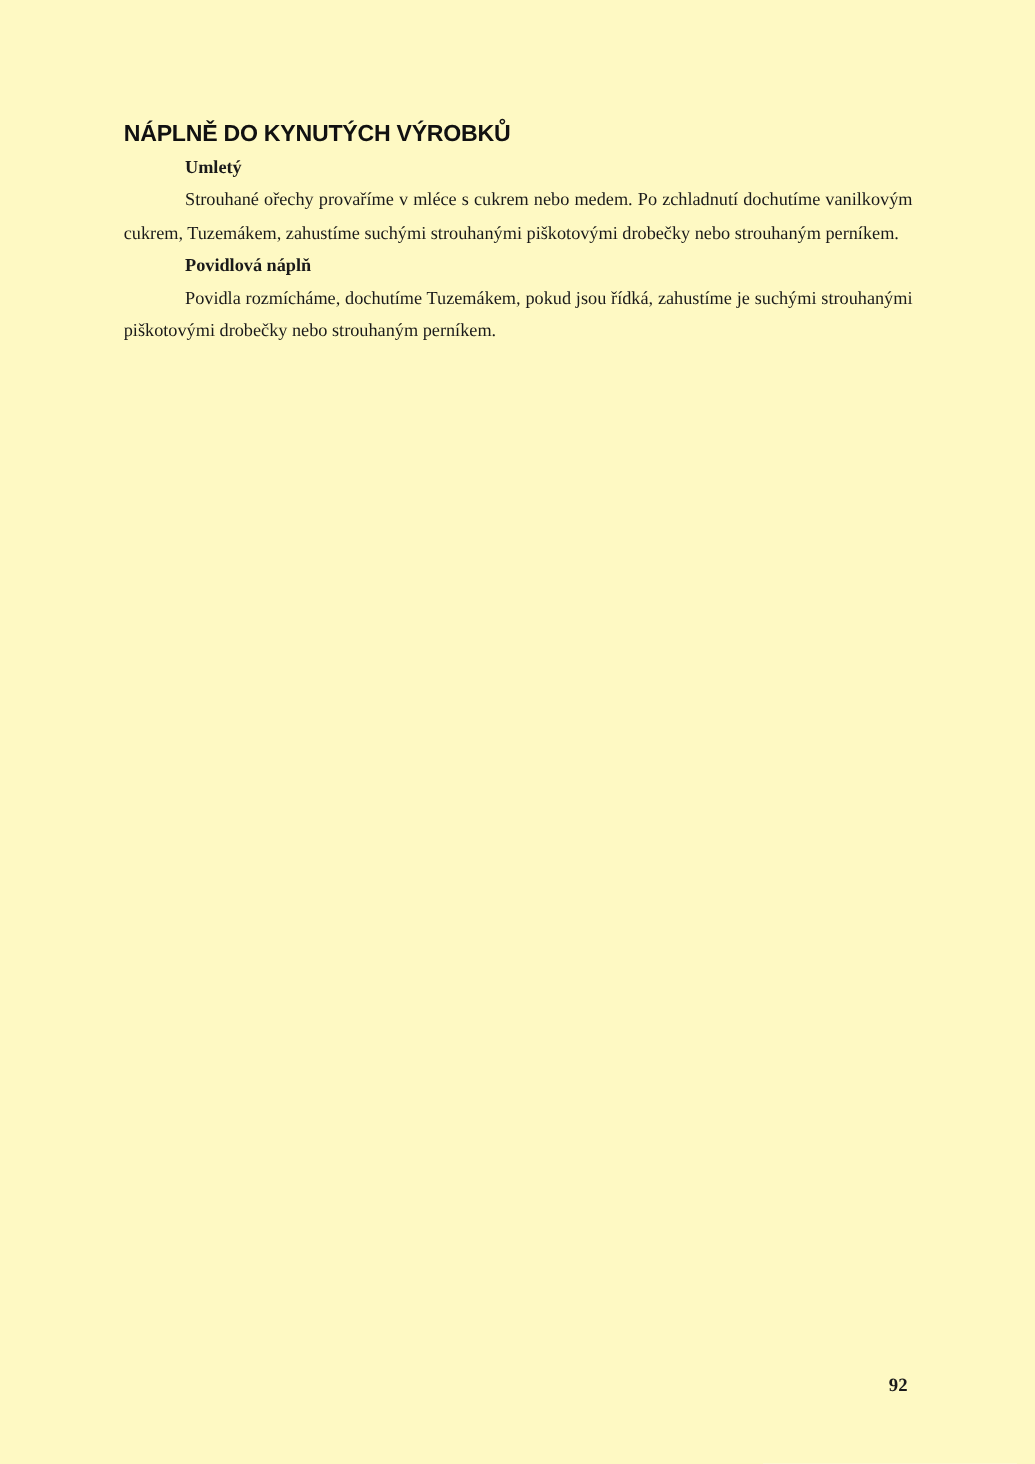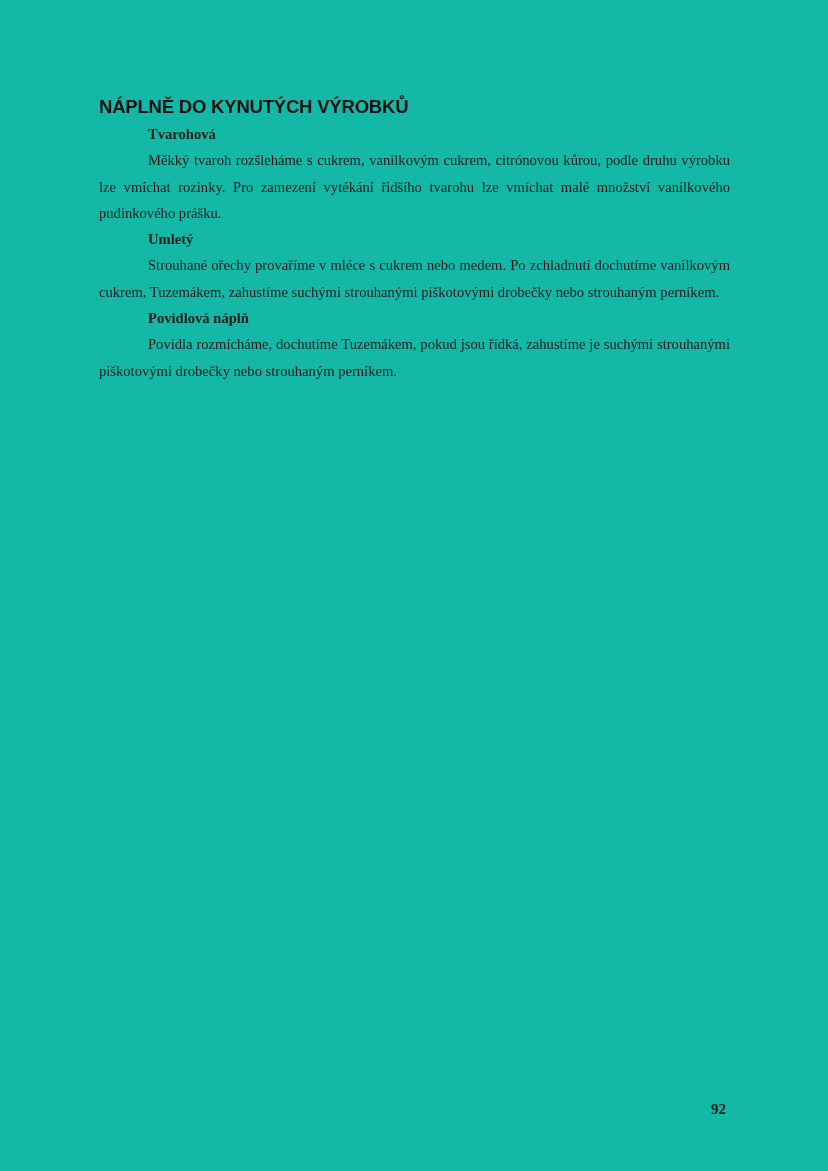--- a/index.html
+++ b/index.html
@@ -1,17 +1,17 @@
 <!DOCTYPE html>
 <html><head>
 <meta charset="utf-8">
 <style>
   html, body { margin: 0; padding: 0; background: #ffffff; }
   body { width: 828px; height: 1171px; position: relative; overflow: hidden; }
-  .page { position: absolute; left: 0; top: 0; width: 828px; height: 1171px; background: #14b8a6; }
+  .page { position: absolute; left: 0; top: 0; width: 828px; height: 1171px; background: #fef9c3; }
   .title {
     position: absolute; left: 99px; top: 96px;
     font-family: "Liberation Sans", sans-serif; font-weight: bold;
     font-size: 18.5px; color: #111; letter-spacing: -0.2px; margin: 0;
   }
   .content {
     position: absolute; left: 99px; top: 121px; width: 631px;
     font-family: "Liberation Serif", serif; font-size: 14.6px; color: #1a1a1a;
     line-height: 26.3px;
   }
@@ -23,24 +23,20 @@
   }
 </style>
 </head>
 <body>
 
 <div class="page">
   <h1 class="title">NÁPLNĚ DO KYNUTÝCH VÝROBKŮ</h1>
 
   <div class="content">
     <section>
-      <p class="sub">Tvarohová</p>
-      <p class="para">Měkký tvaroh rozšleháme s cukrem, vanilkovým cukrem, citrónovou kůrou, podle druhu výrobku lze vmíchat rozinky. Pro zamezení vytékání řidšího tvarohu lze vmíchat malé množství vanilkového pudinkového prášku.</p>
-    </section>
-    <section>
       <p class="sub">Umletý</p>
     </section>
     <section>
       <p class="para">Strouhané ořechy provaříme v mléce s cukrem nebo medem. Po zchladnutí dochutíme vanilkovým cukrem, Tuzemákem, zahustíme suchými strouhanými piškotovými drobečky nebo strouhaným perníkem.</p>
     </section>
     <section>
       <p class="sub">Povidlová náplň</p>
       <p class="para">Povidla rozmícháme, dochutíme Tuzemákem, pokud jsou řídká, zahustíme je suchými strouhanými piškotovými drobečky nebo strouhaným perníkem.</p>
     </section>
   </div>

